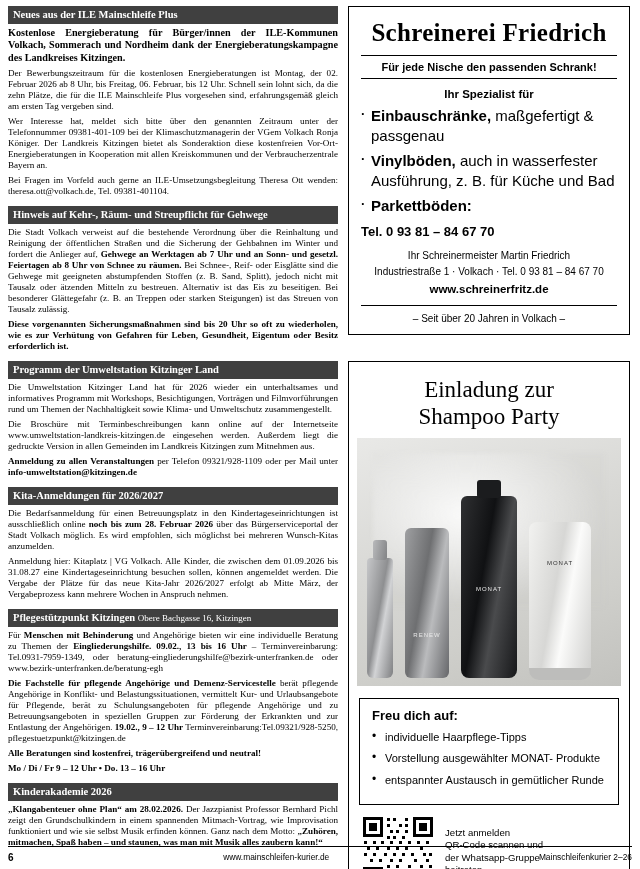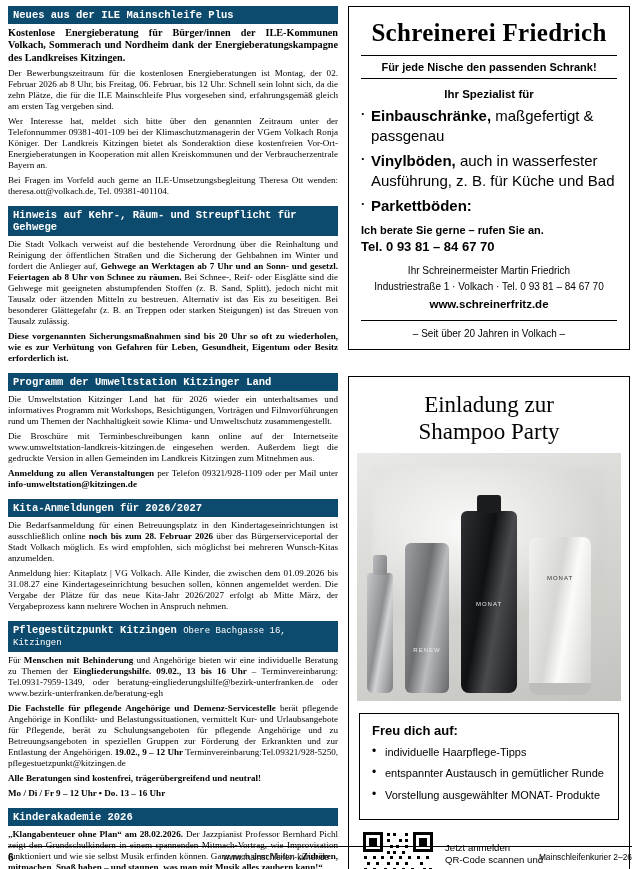--- a/index.html
+++ b/index.html
@@ -10,21 +10,21 @@
     color:#000;
     overflow:hidden;
   }
   .page{position:relative;width:640px;height:869px;box-sizing:border-box;padding:6px 8px 0 8px;}
   .cols{display:flex;gap:10px;height:838px;}
   .colL{width:330px;}
   .colR{width:282px;}
 
   
   .hdr{
-    background:#0c4a6e;color:#fff;font-family:Liberation Mono, monospace;
+    background:#404040;color:#fff;font-family:Liberation Serif, serif;
     font-weight:bold;font-size:10.5px;padding:3px 5px 3px 5px;line-height:1.15;
   }
   .hdr .sub{font-weight:normal;font-size:9px;}
   .block{margin-bottom:9px;}
   .block .body{padding-top:3px;}
   p{margin:0 0 4px 0;font-size:9.1px;line-height:1.21;text-align:justify;}
   p.lead{font-weight:bold;font-size:10.2px;line-height:1.2;}
   b{font-weight:bold;}
 
   
@@ -182,21 +182,20 @@
           <li>
             <span class="t">Einbauschränke,</span><span> maßgefertigt &amp; passgenau</span>
           </li>
           <li>
             <span class="t">Vinylböden,</span><span> auch in wasserfester Ausführung, z. B. für Küche und Bad</span>
           </li>
           <li>
             <span class="t">Parkettböden:</span><br>
           </li>
         </ul>
-        <div class="call">Ich berate Sie gerne – rufen Sie an.</div>
         <div class="tel">Tel. 0 93 81 – 84 67 70</div>
         <div class="meister">Ihr Schreinermeister Martin Friedrich</div>
         <div class="meister">Industriestraße 1 · Volkach · Tel. 0 93 81 – 84 67 70</div>
         <div class="web">www.schreinerfritz.de</div>
         <div class="since">– Seit über 20 Jahren in Volkach –</div>
       </div>
 
       <div class="ad ad2">
         <div class="title">
           <span>Einladung zur</span><br>
@@ -214,22 +213,22 @@
           </div>
           <div class="bottle b4">
             <span class="lbl lbl-light" style="bottom:112px;">MONAT</span>
           </div>
         </div>
 
         <div class="freubox">
           <div class="h">Freu dich auf:</div>
           <ul>
             <li>individuelle Haarpflege-Tipps</li>
+            <li>Vorstellung ausgewählter MONAT- Produkte</li>
             <li>entspannter Austausch in gemütlicher Runde</li>
-            <li>Vorstellung ausgewählter MONAT- Produkte</li>
           </ul>
         </div>
 
         <div class="qrrow">
           <div class="qr">
             <svg width="74" height="74" viewBox="0 0 74 74" aria-hidden="true">
               <rect width="74" height="74" fill="#fff"></rect>
               <g fill="#000">
                 <rect x="2" y="2" width="20" height="20"></rect>
                   <rect x="5" y="5" width="14" height="14" fill="#fff"></rect>

